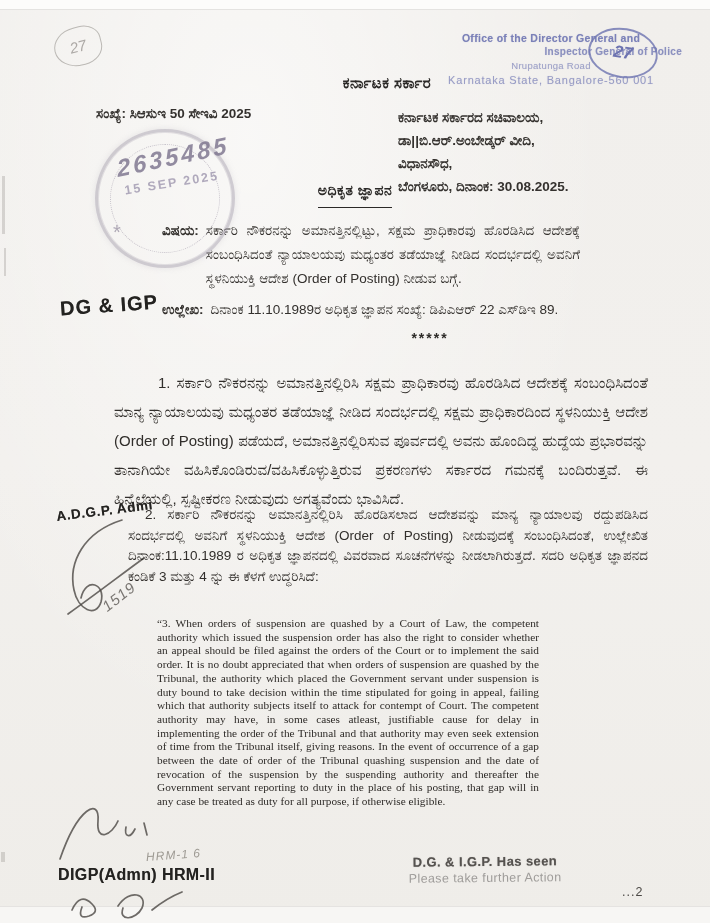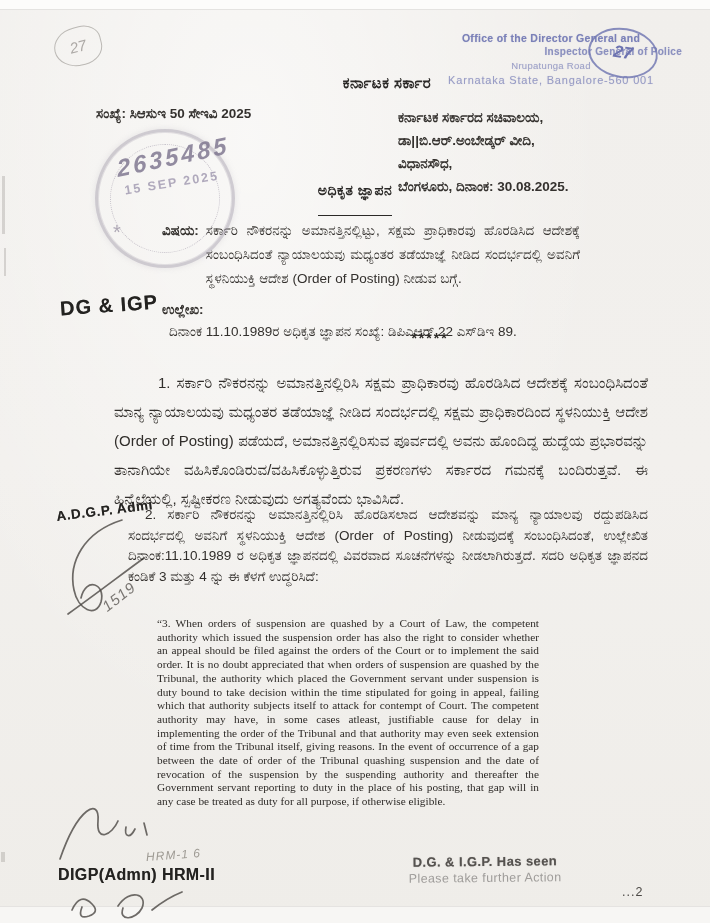--- a/index.html
+++ b/index.html
@@ -82,31 +82,31 @@
     position:absolute; left:124px; top:176px; z-index:4;
     font-size:12.5px; font-weight:bold; letter-spacing:2px;
     color:rgba(158,150,174,.8); transform:rotate(-9deg);
   }
 
   
   .doc-title {
     position:absolute; left:0; top:182px; width:710px; text-align:center;
     font-size:14px; font-weight:bold; color:#2b2927;
   }
-  .doc-title span { border-bottom:1.6px solid #2b2927; padding-bottom:17px; letter-spacing:.5px; }
+  .doc-title span { border-bottom:1.6px solid #2b2927; padding-bottom:9px; letter-spacing:.5px; }
   .hang { display:flex; align-items:flex-start; }
   .hang .label { flex:0 0 auto; font-weight:700; }
   .hang .body  { margin-left:7px; text-align:justify; }
   .subject-block {
     position:absolute; left:162px; top:219px; width:418px;
     font-size:13.5px; color:#33302d; line-height:24px; z-index:2;
   }
   .reference-block {
     position:absolute; left:162px; top:299px; width:452px;
-    font-size:13.5px; color:#33302d; line-height:22px;flex-direction:column;
+    font-size:13.5px; color:#33302d; line-height:22px;
   }
   .separator { position:absolute; left:360px; top:330px; width:140px; text-align:center; font-size:14px; font-weight:bold; letter-spacing:2px; color:#2e2c29; }
 
   
   .para {
     position:absolute; color:#312e2b; text-align:justify; z-index:2;
   }
   .para1 { left:114px; top:368px; width:534px; font-size:15px; line-height:29px; text-indent:44px; }
   .para2 { left:128px; top:505px; width:520px; font-size:13.5px; line-height:20.5px; text-indent:17px; }
   .quoted {

